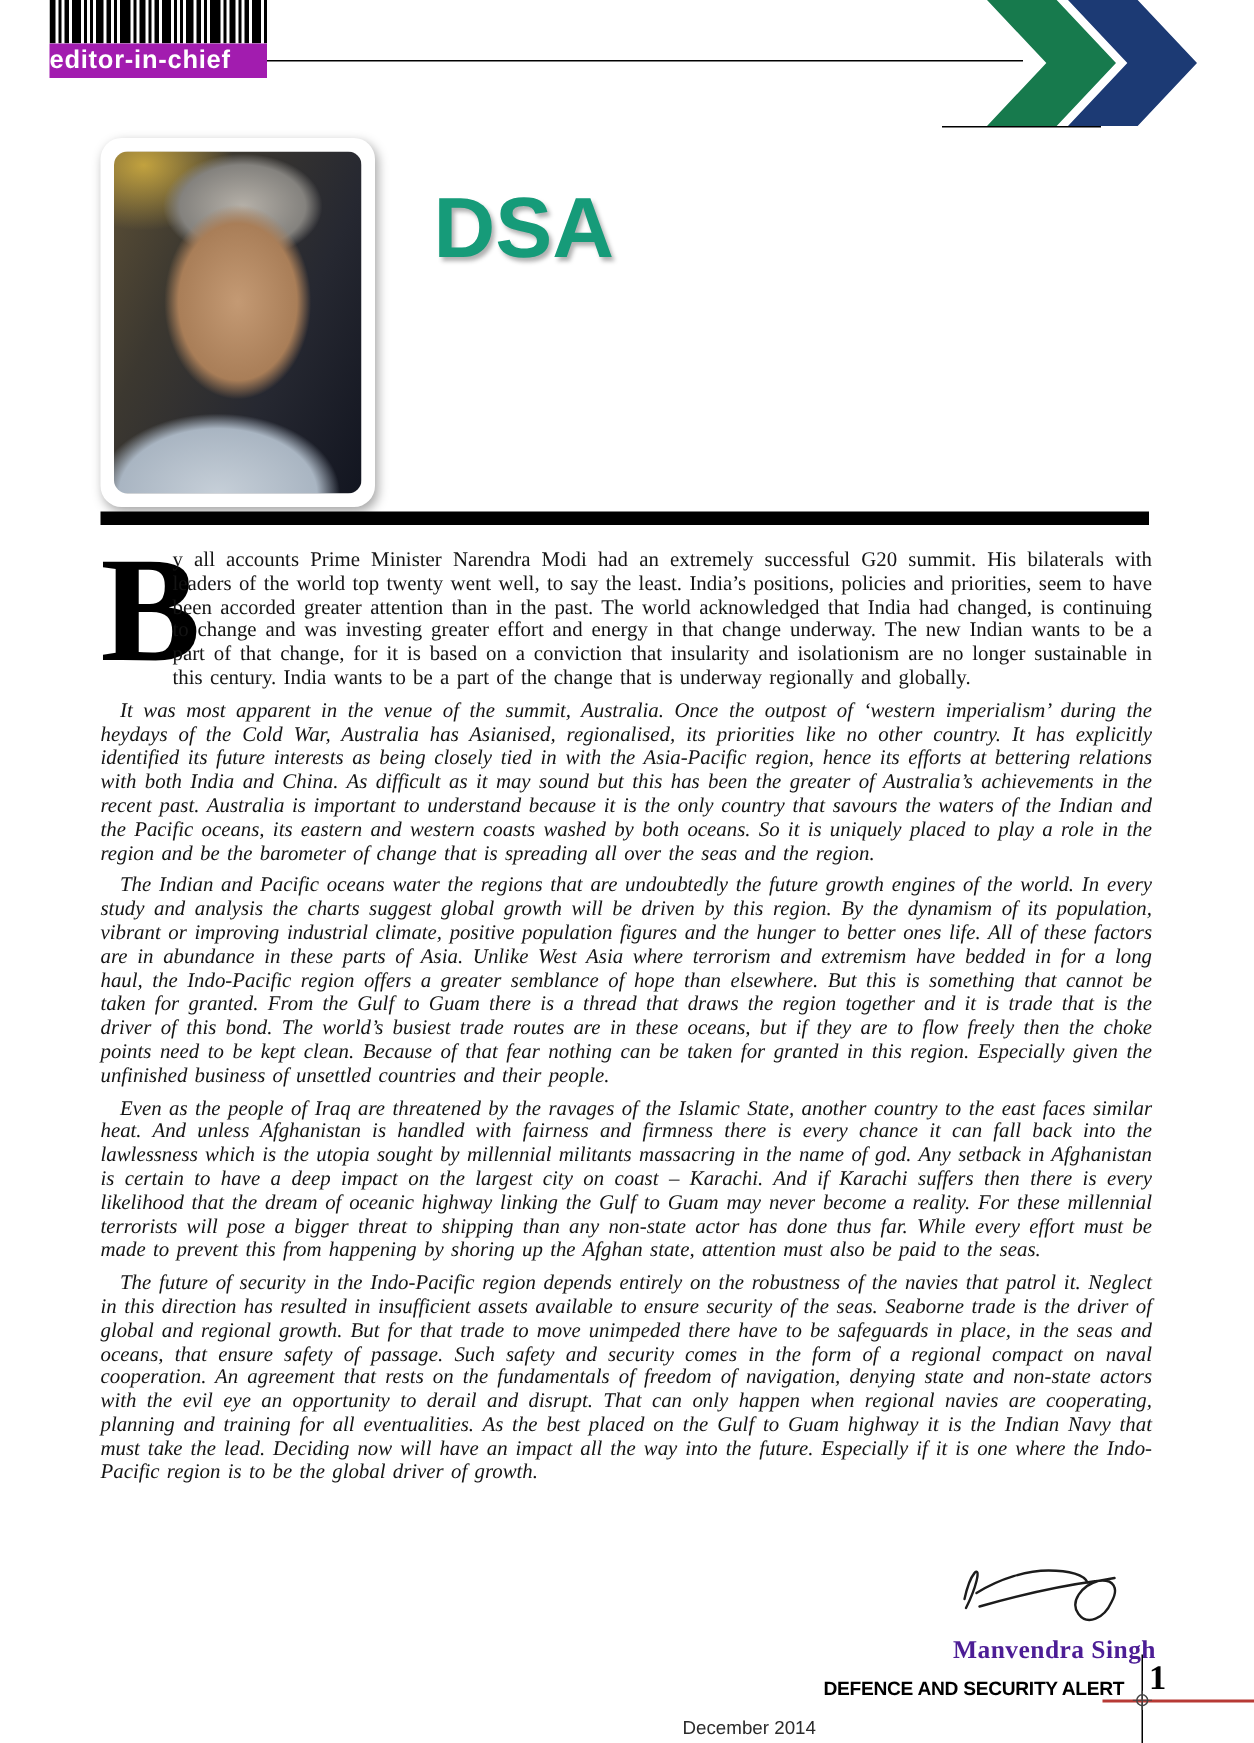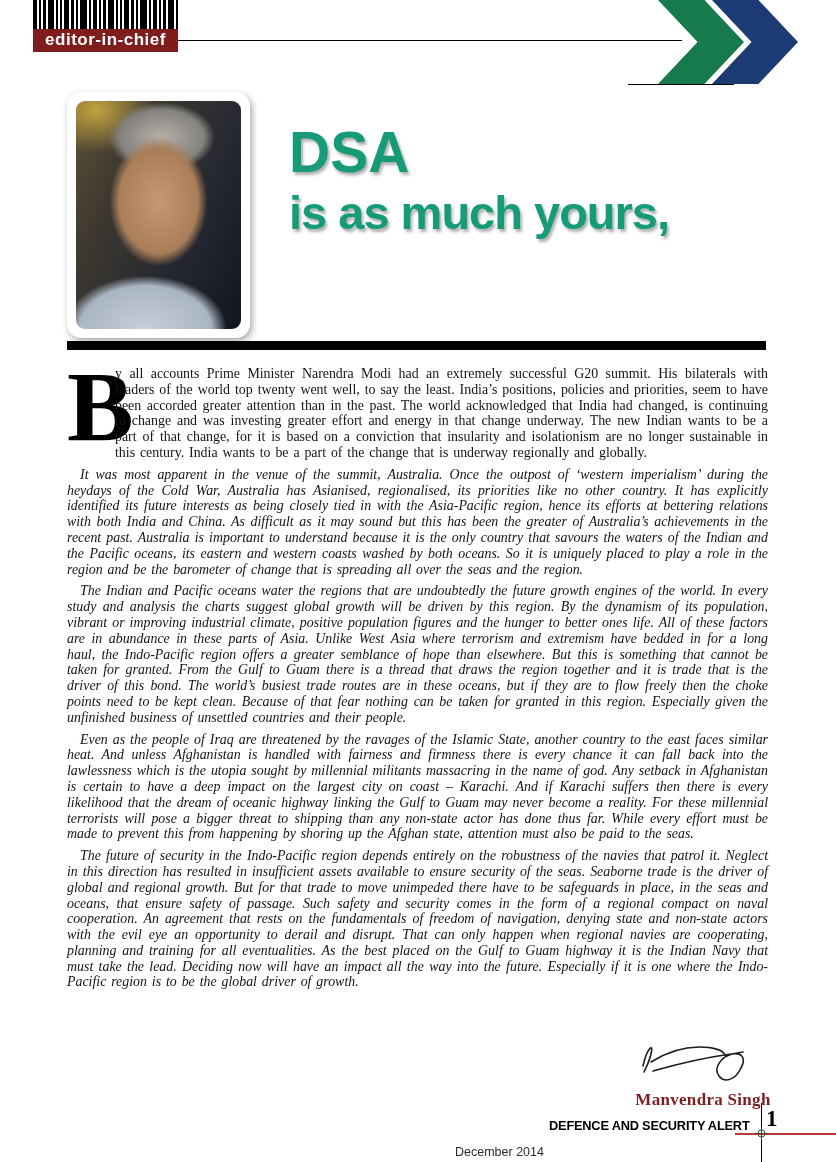--- a/index.html
+++ b/index.html
@@ -10,24 +10,24 @@
     margin: 0 auto;
     background: #ffffff;
     overflow: hidden;
     font-family: "Liberation Serif", serif;
   }
 
   
   .barcode { position: absolute; left: 33px; top: 0; width: 145px; height: 29px; }
   .section-ribbon {
     position: absolute; left: 33px; top: 29px; width: 145px; height: 23px;
-    background: #7f1d1d; color: #fff;
+    background: #a21caf; color: #fff;
     font-family: "Liberation Sans", sans-serif;
     font-weight: bold; font-size: 17px; line-height: 21px;
-    text-align: center; letter-spacing: 0.5px;
+    text-align: left; letter-spacing: 0.5px;
   }
   .header-rule { position: absolute; left: 178px; top: 40px; width: 504px; height: 1px; background: #000; }
   .chev {
     position: absolute; top: 0; width: 86px; height: 84px;
     clip-path: polygon(0% 0%, 54% 0%, 100% 50%, 54% 100%, 0% 100%, 46% 50%);
   }
   .chev-green { left: 658px; background: var(--chevron_green, #177a4d); }
   .chev-navy  { left: 712px; background: var(--chevron_navy, #1c3a74); }
   .chevron-underline { position: absolute; left: 628px; top: 84px; width: 106px; height: 1px; background: #000; }
 
@@ -78,21 +78,21 @@
     font-size: 100px; line-height: 77px;
     width: 44px; height: 79px;
     margin: 2px 4px 0 0;
   }
 
   
   .signature-block { position: absolute; left: 628px; top: 1036px; width: 150px; text-align: center; }
   .signature-scribble { display: block; margin: 0 auto; }
   .signature-name {
     font-family: "Liberation Serif", serif;
-    font-weight: bold; font-size: 17px; color: #7f1d1d;
+    font-weight: bold; font-size: 17px; color: #4c1d95;
     letter-spacing: 0.3px; margin-top: 2px;
   }
 
   
   .footer-date {
     position: absolute; left: 455px; top: 1145px;
     font-family: "Liberation Sans", sans-serif; font-size: 12.5px; color: #2a2a2a;
   }
   .footer-mag {
     position: absolute; left: 549px; top: 1118px;
@@ -151,21 +151,20 @@
   <div class="chev chev-green"></div>
   <div class="chev chev-navy"></div>
   <div class="chevron-underline"></div>
 
   <div class="photo-frame">
     <div class="photo-inner"></div>
   </div>
 
   <div class="headline">
     <div class="hl1">DSA</div>
-    <div class="hl2">is as much yours,</div>
   </div>
 
   <div class="divider-bar"></div>
 
   <div class="article">
     <p>
       <span class="dropcap">B</span><span>y all accounts Prime Minister Narendra Modi had an extremely successful G20 summit. His bilaterals with leaders of the world top twenty went well, to say the least. India’s positions, policies and priorities, seem to have been accorded greater attention than in the past. The world acknowledged that India had changed, is continuing to change and was investing greater effort and energy in that change underway. The new Indian wants to be a part of that change, for it is based on a conviction that insularity and isolationism are no longer sustainable in this century. India wants to be a part of the change that is underway regionally and globally.</span>
     </p>
     <p class="indented">It was most apparent in the venue of the summit, Australia. Once the outpost of ‘western imperialism’ during the heydays of the Cold War, Australia has Asianised, regionalised, its priorities like no other country. It has explicitly identified its future interests as being closely tied in with the Asia-Pacific region, hence its efforts at bettering relations with both India and China. As difficult as it may sound but this has been the greater of Australia’s achievements in the recent past. Australia is important to understand because it is the only country that savours the waters of the Indian and the Pacific oceans, its eastern and western coasts washed by both oceans. So it is uniquely placed to play a role in the region and be the barometer of change that is spreading all over the seas and the region.</p>
     <p class="indented">The Indian and Pacific oceans water the regions that are undoubtedly the future growth engines of the world. In every study and analysis the charts suggest global growth will be driven by this region. By the dynamism of its population, vibrant or improving industrial climate, positive population figures and the hunger to better ones life. All of these factors are in abundance in these parts of Asia. Unlike West Asia where terrorism and extremism have bedded in for a long haul, the Indo-Pacific region offers a greater semblance of hope than elsewhere. But this is something that cannot be taken for granted. From the Gulf to Guam there is a thread that draws the region together and it is trade that is the driver of this bond. The world’s busiest trade routes are in these oceans, but if they are to flow freely then the choke points need to be kept clean. Because of that fear nothing can be taken for granted in this region. Especially given the unfinished business of unsettled countries and their people.</p>

